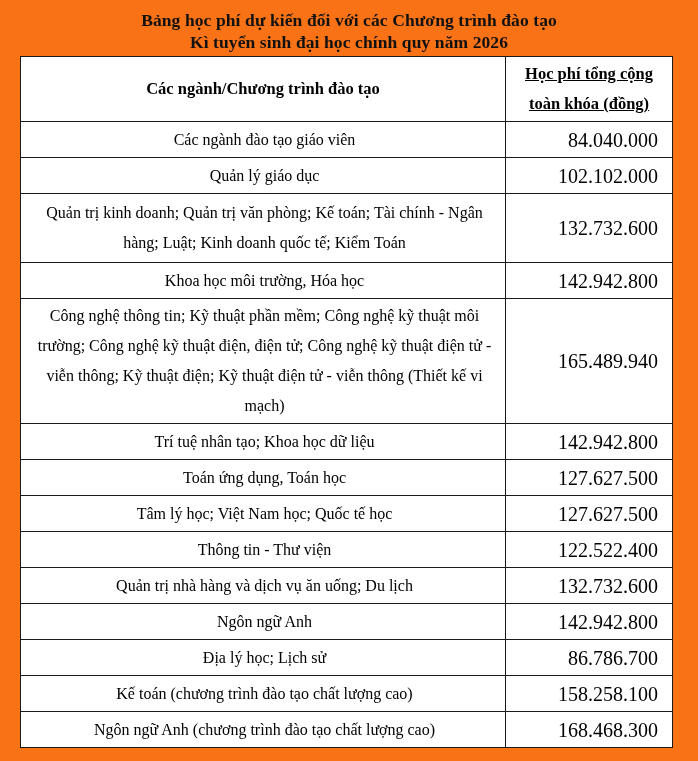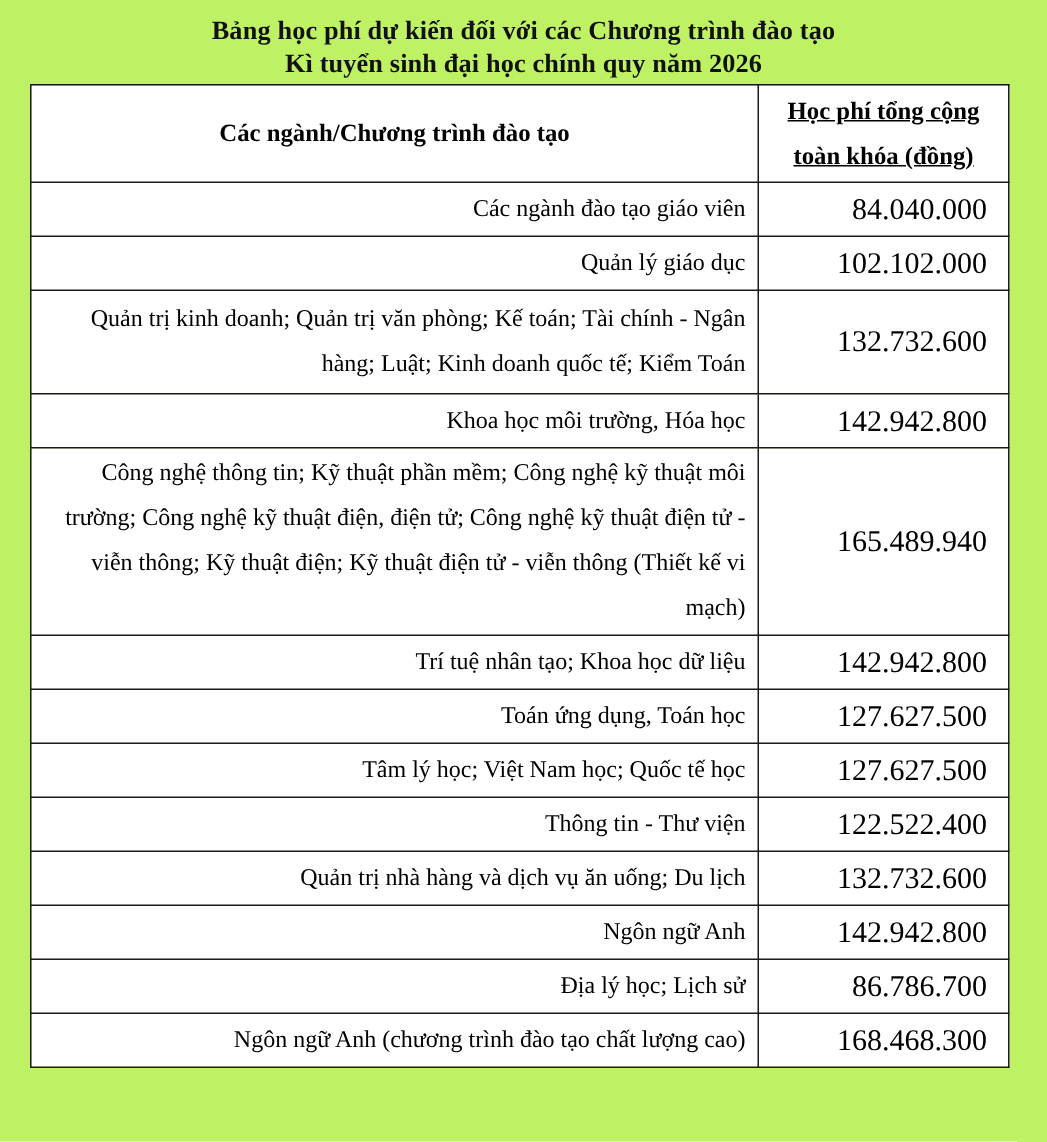--- a/index.html
+++ b/index.html
@@ -11,21 +11,21 @@
     width: 698px;
     height: 761px;
     font-family: "Liberation Serif", "DejaVu Serif", serif;
     color: #000000;
     overflow: hidden;
   }
   .page {
     width: 698px;
     height: 761px;
     position: relative;
-    background: #bef264;
+    background: #f97316;
     box-sizing: border-box;
   }
   .title-block {
     text-align: center;
     padding-top: 9px;
   }
   .title-line {
     font-weight: bold;
     font-size: 17.5px;
     line-height: 22px;
@@ -61,21 +61,21 @@
     height: 64px;
     padding: 0 6px;
   }
   th.head-program { padding: 0 10px; }
   th.head-fee { padding: 0 8px; text-decoration: underline; }
   .head-fee-l1, .head-fee-l2 { display: block; white-space: nowrap; }
 
   td.cell-program {
     font-size: 16px;
     line-height: 30px;
-    text-align: right;
+    text-align: center;
     padding: 2px 8px 2px 11px;
   }
   td.cell-fee {
     font-size: 20px;
     line-height: 30px;
     text-align: right;
     padding: 2px 14px 2px 8px;
     white-space: nowrap;
   }
   tr.row-h1 td { height: 31px; }
@@ -150,20 +150,24 @@
           </tr>
           <tr class="row-h1">
             <td class="cell-program">Ngôn ngữ Anh</td>
             <td class="cell-fee">142.942.800</td>
           </tr>
           <tr class="row-h1">
             <td class="cell-program">Địa lý học; Lịch sử</td>
             <td class="cell-fee">86.786.700</td>
           </tr>
           <tr class="row-h1">
+            <td class="cell-program">Kế toán (chương trình đào tạo chất lượng cao)</td>
+            <td class="cell-fee">158.258.100</td>
+          </tr>
+          <tr class="row-h1">
             <td class="cell-program">Ngôn ngữ Anh (chương trình đào tạo chất lượng cao)</td>
             <td class="cell-fee">168.468.300</td>
           </tr>
         </tbody>
     </table>
   </div>
 
 </div>
 
 </body></html>

